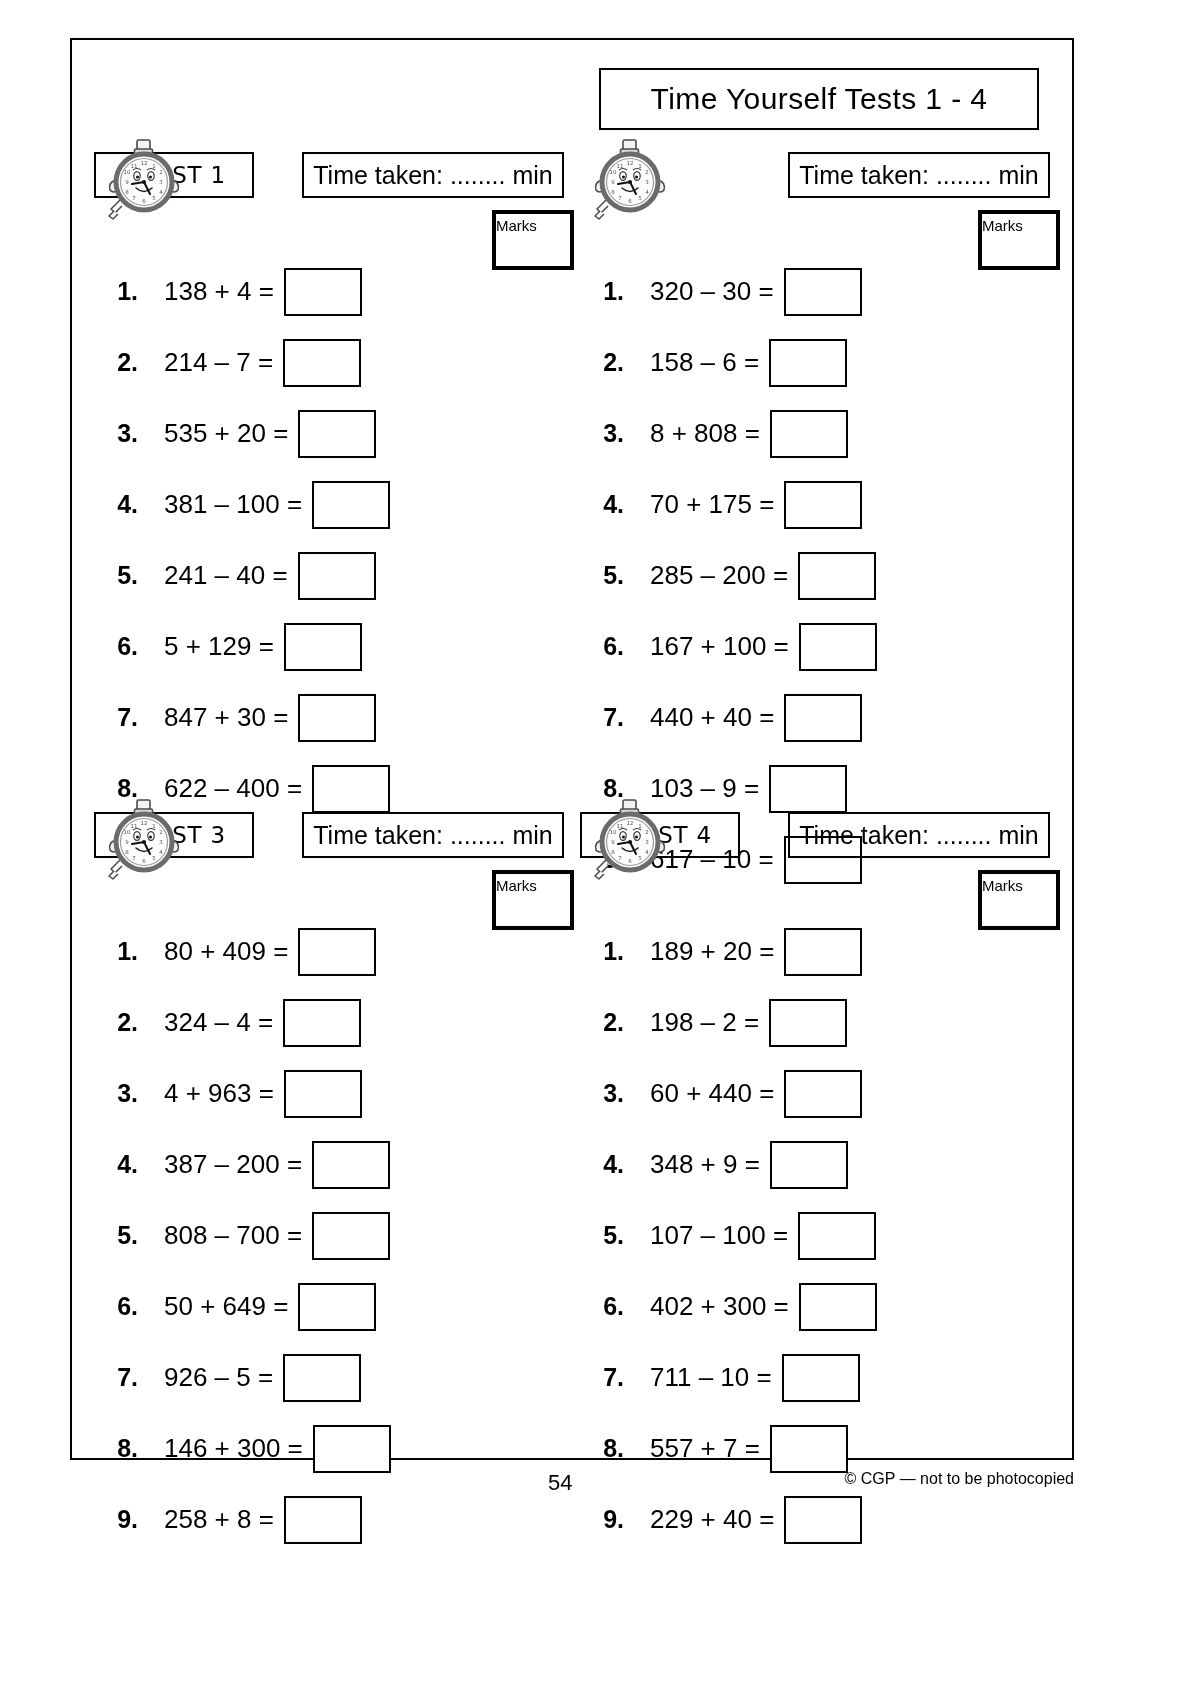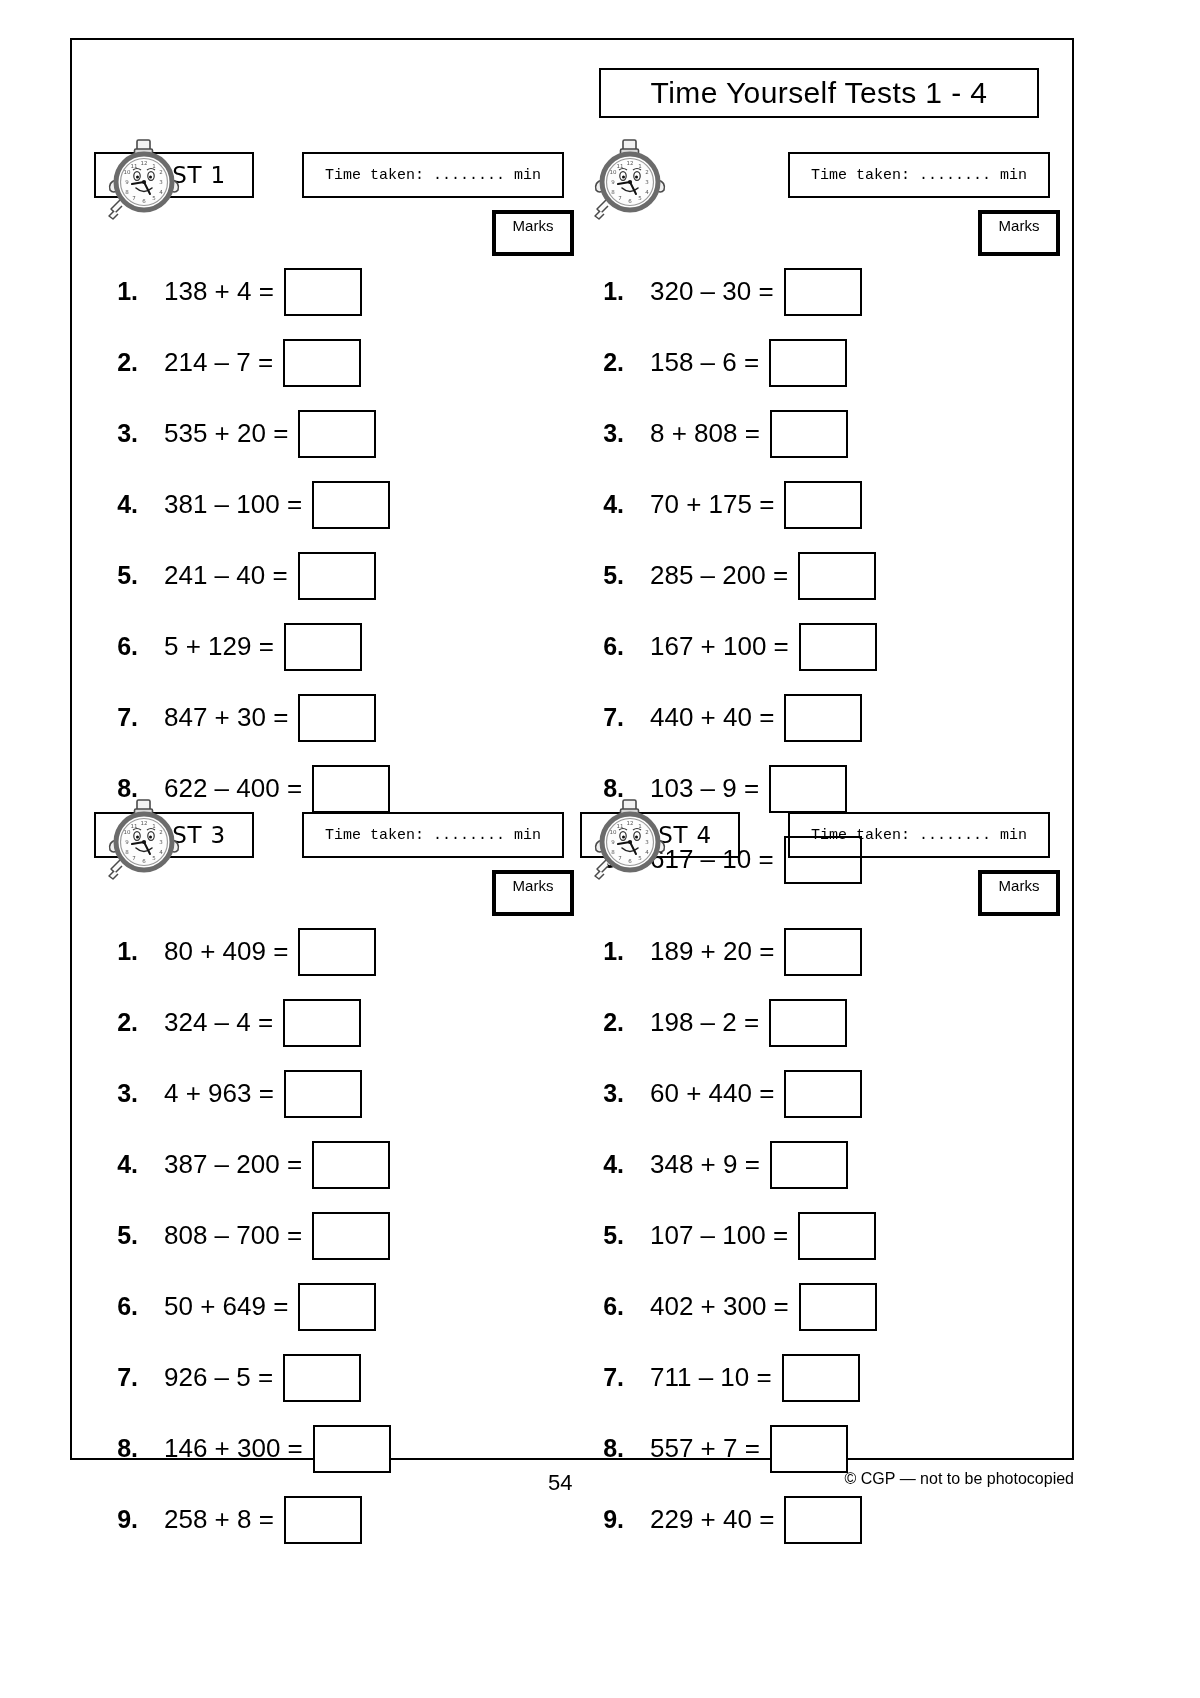--- a/index.html
+++ b/index.html
@@ -27,21 +27,21 @@
     box-sizing: border-box;
     background: #fff;
   }
 
   
   #title-box {
     position: absolute;
     left: 527px;
     top: 28px;
     width: 440px;
-    height: 50px;
+    height: 62px;
     border: 2px solid #000;
     box-sizing: border-box;
     display: flex;
     align-items: center;
     justify-content: center;
   }
   #title-text {
     font-size: 30px;
     letter-spacing: 0.4px;
     white-space: nowrap;
@@ -86,48 +86,47 @@
     top: 0;
     width: 262px;
     height: 46px;
     border: 2px solid #000;
     box-sizing: border-box;
     display: flex;
     align-items: center;
     justify-content: center;
   }
   .time-text {
-    font-family: Liberation Mono, monospace;
-    font-size: 15px;
+    font-family: Liberation Sans, sans-serif;
+    font-size: 25px;
     white-space: nowrap;
   }
 
   
   .stopwatch {
     position: absolute;
     left: 12px;
     top: -14px;
     width: 76px;
     height: 84px;
     z-index: 4;
   }
 
   
   .marks-box {
     position: absolute;
     top: 58px;
     left: 398px;
     width: 82px;
-    height: 46px;
+    height: 60px;
     border: 4px solid #000;
     box-sizing: border-box;
     background: #fff;
     display: flex;
     align-items: flex-start;
-    justify-content: center;
     padding-top: 3px;
   }
   .marks-text {
     font-size: 15px;
   }
 
   
   .questions {
     position: absolute;
     top: 104px;

